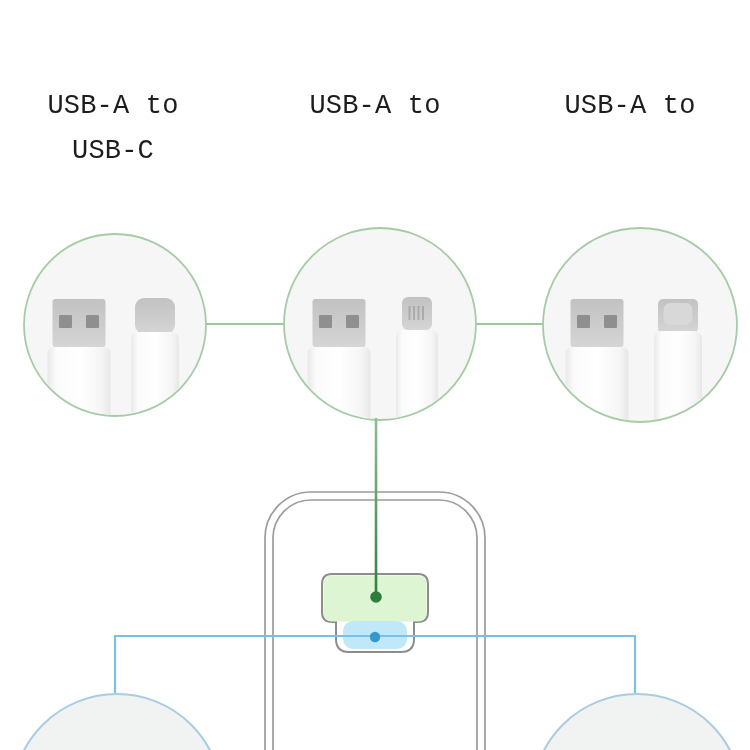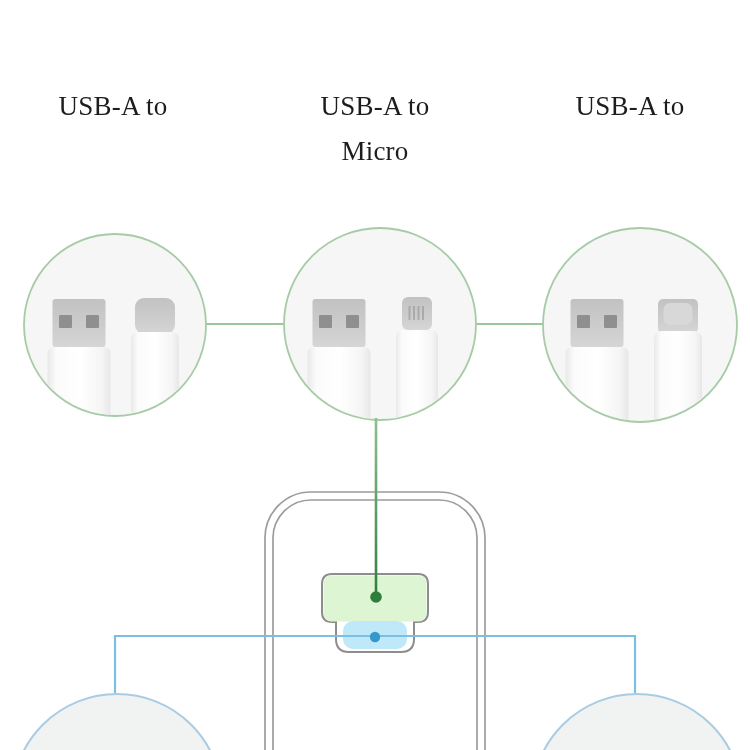--- a/index.html
+++ b/index.html
@@ -1,17 +1,17 @@
 <!DOCTYPE html>
 <html style="--background: #ffffff; --text: #1d1d1f; --circle-border: #a6cba6; --circle-fill: #f5f6f5; --green-link: #9cc79c; --green-line-top: #8fbf92; --green-line-bottom: #2f7e3e; --green-dot: #2e7d3b; --plug-green: #ddf5d2; --plug-blue: #bfe8f8; --blue-line: #7cbfe4; --blue-dot: #3498cd; --phone-outline: #9c9c9c; --plug-outline: #8d8d8d; --metal-mid: #c2c2c2; --metal-light: #cfcfcf; --metal-dark: #8f8f8f; --lightning-contact: #d8d8d8; --bottom-circle-fill: #f1f2f2; --bottom-circle-border: #a9cce3;"><head>
 <meta charset="utf-8">
 <style>
   html,body{margin:0;padding:0;background:var(--background,#fff);}
   #stage{position:relative;width:750px;height:750px;overflow:hidden;background:var(--background,#fff);
-         font-family:Liberation Serif, serif;}
+         font-family:Liberation Mono, monospace;}
   .label{position:absolute;top:84px;width:220px;text-align:center;
          font-size:27px;line-height:45px;color:var(--text,#1d1d1f);font-weight:400;letter-spacing:.2px;}
   .label span{display:block;}
   #label-1{left:3px;}
   #label-2{left:265px;}
   #label-3{left:520px;}
   svg{position:absolute;left:0;top:0;}
   .circle-bg{fill:var(--circle-fill,#f5f6f5);stroke:var(--circle-border,#a6cba6);stroke-width:1.8;}
   .metal{fill:url(#metalGrad);}
   .hole{fill:var(--metal-dark,#8f8f8f);}
@@ -29,24 +29,24 @@
   .plug-blue{fill:var(--plug-blue,#bfe8f8);}
   .bottom-circle{fill:var(--bottom-circle-fill,#f1f2f2);stroke:var(--bottom-circle-border,#a9cce3);stroke-width:2;}
 </style>
 </head>
 <body>
 
 <div id="stage">
 
   <div class="label" id="label-1">
     <span>USB-A to</span>
+    <span>USB-C</span>
   </div>
   <div class="label" id="label-2">
     <span>USB-A to</span>
-    <span>Micro</span>
   </div>
   <div class="label" id="label-3">
     <span>USB-A to</span>
   </div>
 
   <svg width="750" height="750" viewBox="0 0 750 750">
     <defs>
       <linearGradient id="metalGrad" x1="0" y1="0" x2="0" y2="1">
         <stop offset="0" style="stop-color:var(--metal-mid,#c2c2c2)"></stop>
         <stop offset="0.7" style="stop-color:var(--metal-light,#cfcfcf)"></stop>

